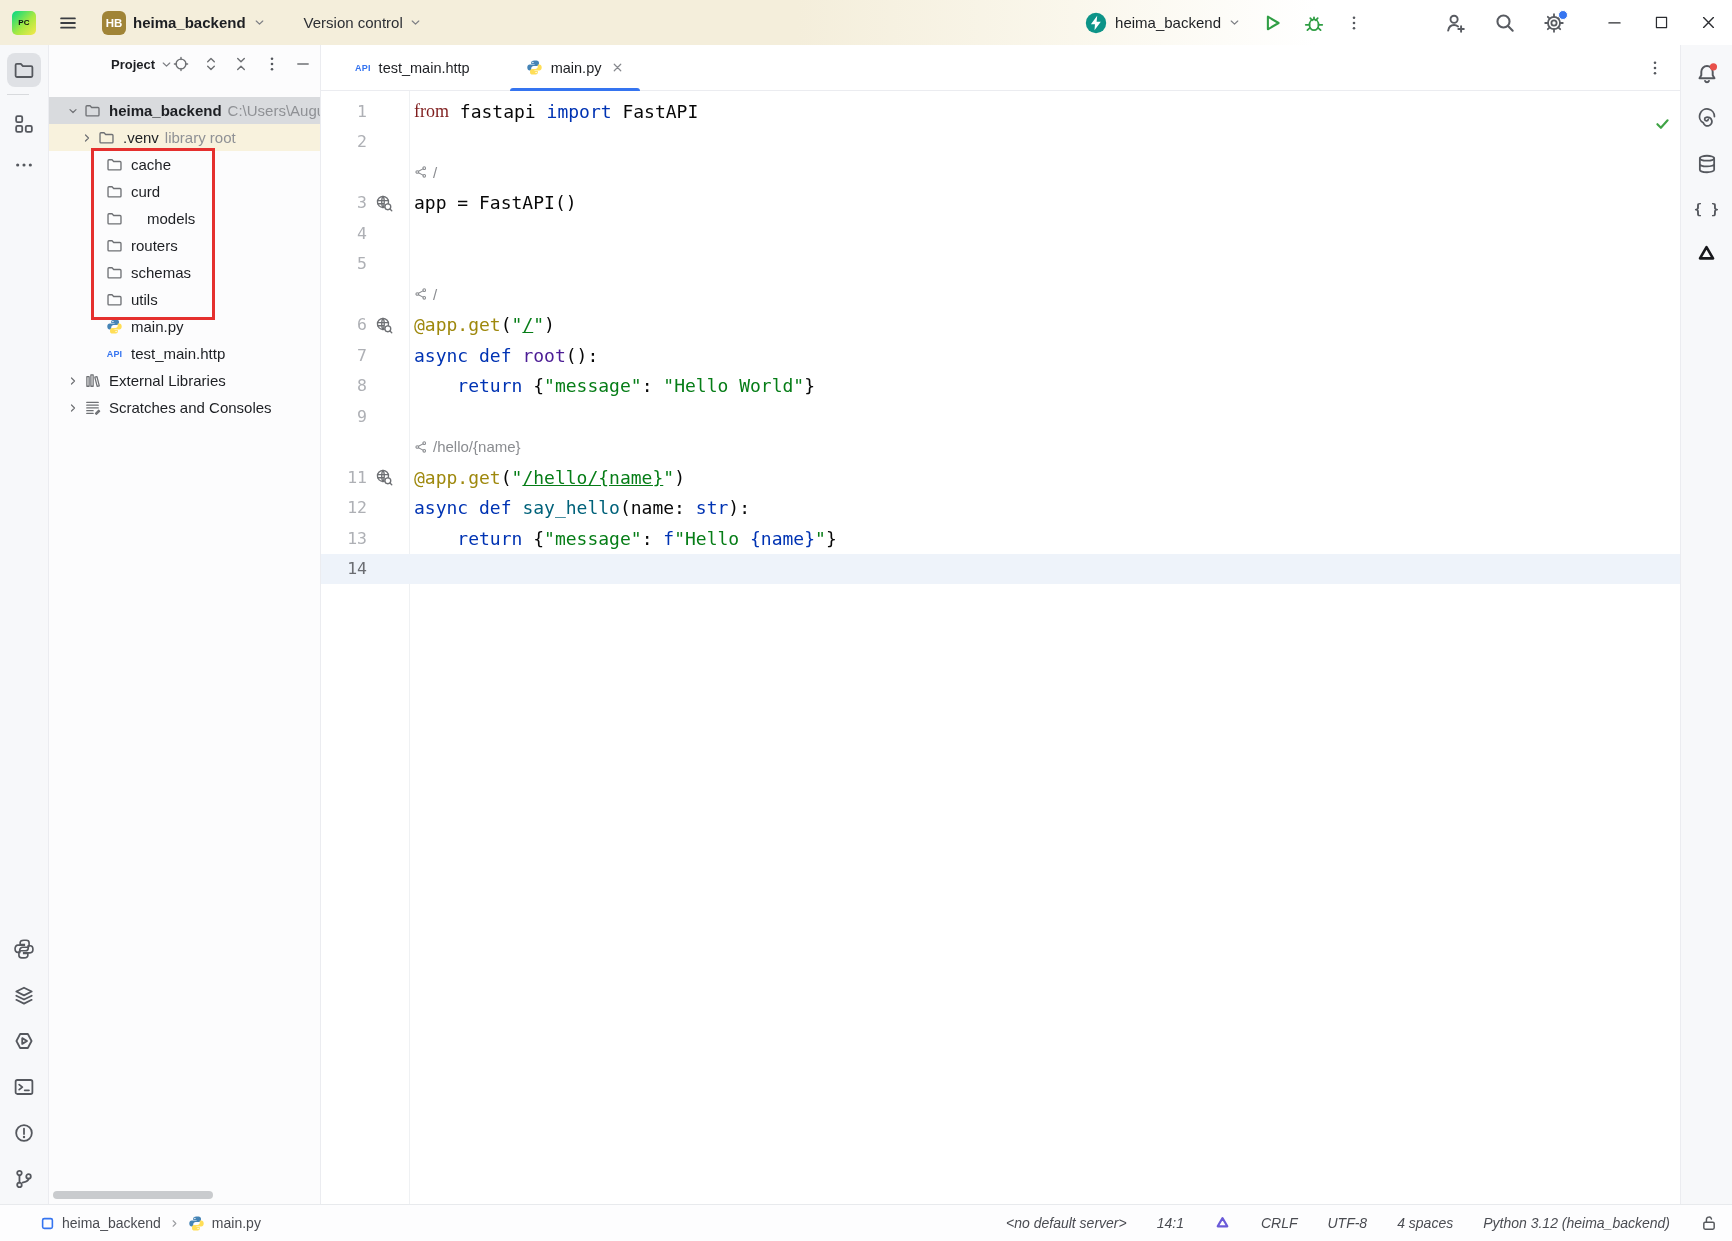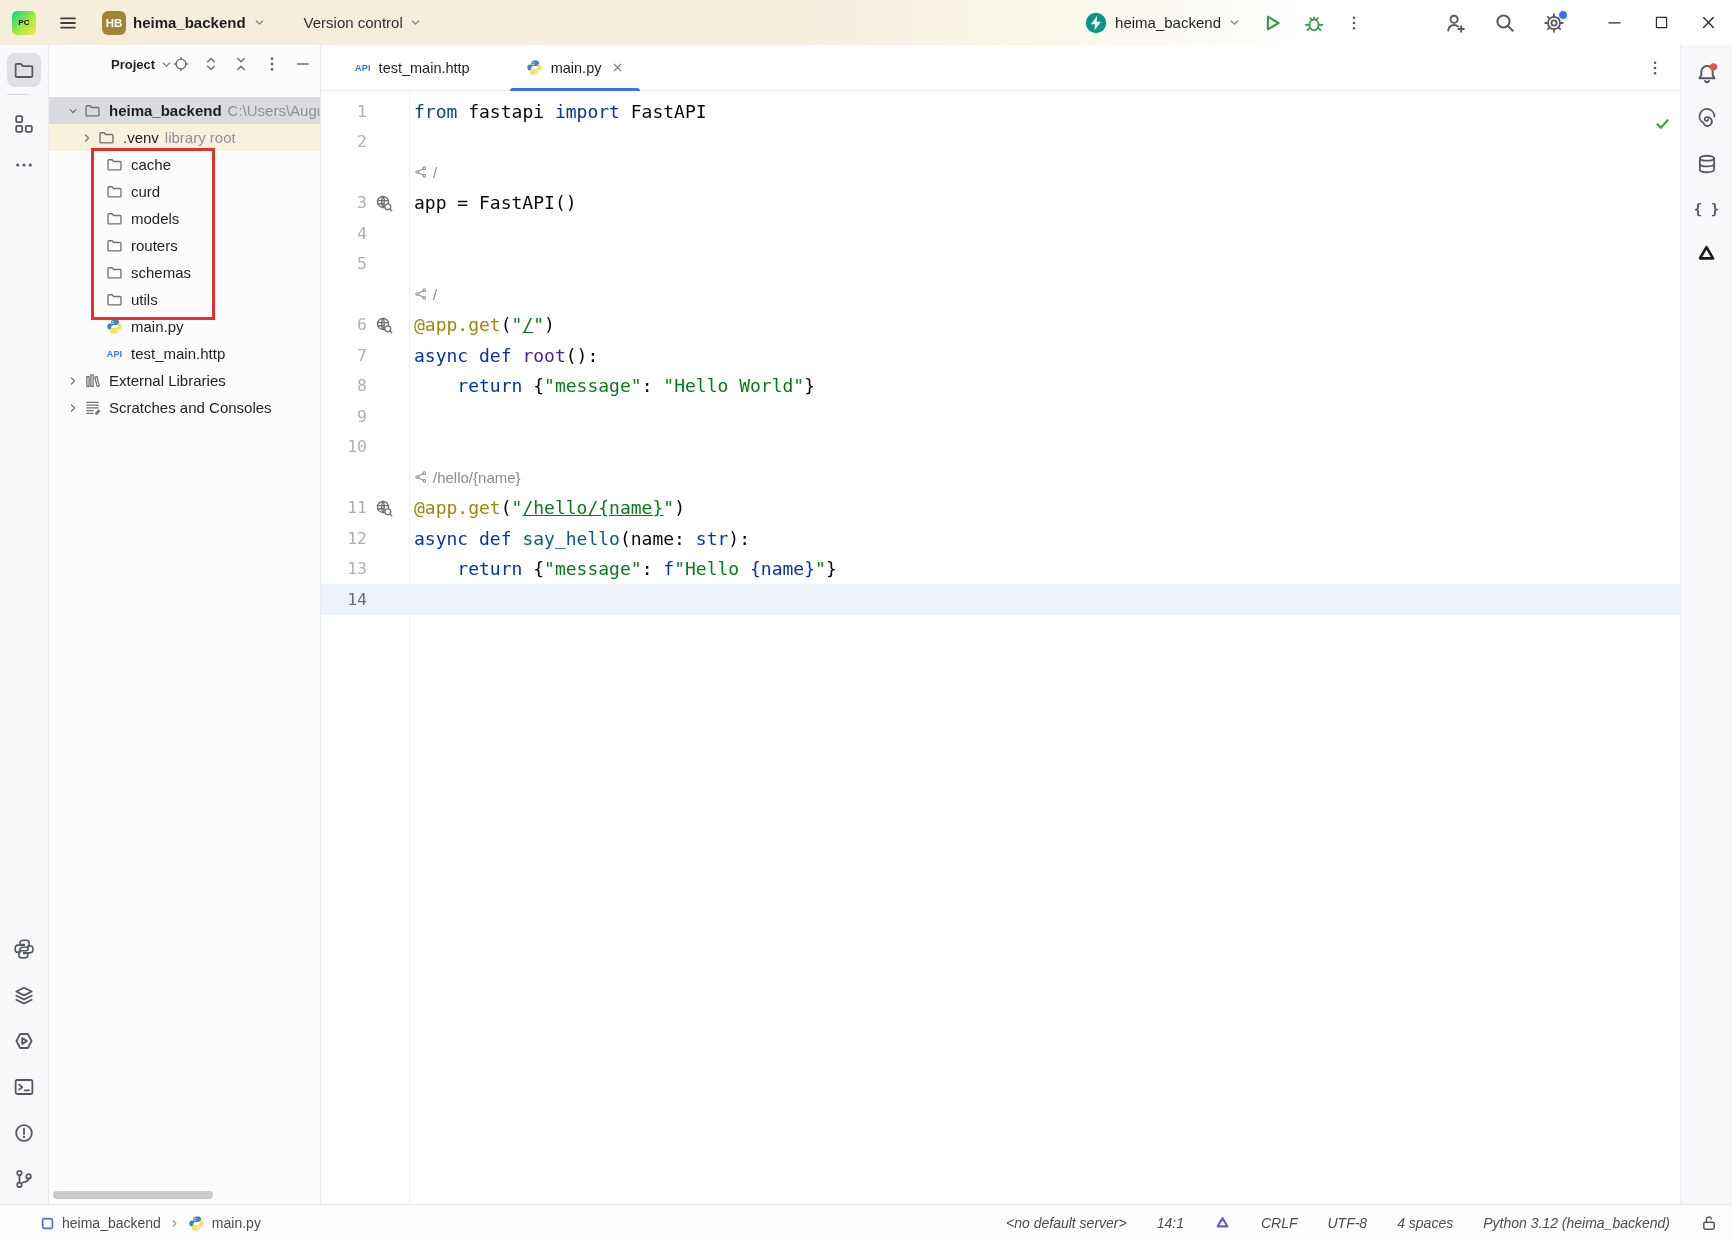--- a/index.html
+++ b/index.html
@@ -351,21 +351,21 @@
             <span class="tlabel">cache</span>
           </div>
           <div class="trow" style="padding-left: 56px;">
             <span class="icon ticon">
               <svg width="17" height="17" viewBox="0 0 16 16" fill="none" stroke="#6e7074" stroke-width="1.25" stroke-linecap="round" stroke-linejoin="round">
                 <path d="M1.9 4.4c0-.5.4-.9.9-.9h2.9l1.5 1.7h6c.5 0 .9.4.9.9v6.1c0 .5-.4.9-.9.9H2.8c-.5 0-.9-.4-.9-.9z"></path>
               </svg>
             </span>
             <span class="tlabel">curd</span>
           </div>
-          <div class="trow" style="padding-left: 56px;">
+          <div class="trow" style="padding-left: 56px; gap: 16px;">
             <span class="icon ticon">
               <svg width="17" height="17" viewBox="0 0 16 16" fill="none" stroke="#6e7074" stroke-width="1.25" stroke-linecap="round" stroke-linejoin="round">
                 <path d="M1.9 4.4c0-.5.4-.9.9-.9h2.9l1.5 1.7h6c.5 0 .9.4.9.9v6.1c0 .5-.4.9-.9.9H2.8c-.5 0-.9-.4-.9-.9z"></path>
               </svg>
             </span>
             <span class="tlabel">models</span>
           </div>
           <div class="trow" style="padding-left: 56px;">
             <span class="icon ticon">
               <svg width="17" height="17" viewBox="0 0 16 16" fill="none" stroke="#6e7074" stroke-width="1.25" stroke-linecap="round" stroke-linejoin="round">
@@ -468,21 +468,21 @@
           </span>
       </div>
       <div class="editor" id="editor">
         <div class="gutter-line"></div>
         <div id="edRows">
             <div class="erow">
               <div class="gutter">
                 <span class="lnum">1</span>
                 <span class="gicon"></span>
               </div>
-              <div class="ecode"><span style="color: #0c4a6e;">from</span><span style="color: rgb(8, 8, 8);"> fastapi </span><span style="color: rgb(0, 51, 179);">import</span><span style="color: rgb(8, 8, 8);"> FastAPI</span></div>
+              <div class="ecode"><span style="color: #7f1d1d; font-family: Liberation Serif, serif;">from</span><span style="color: rgb(8, 8, 8);"> fastapi </span><span style="color: rgb(0, 51, 179);">import</span><span style="color: rgb(8, 8, 8);"> FastAPI</span></div>
             </div>
             <div class="erow">
               <div class="gutter">
                 <span class="lnum">2</span>
                 <span class="gicon"></span>
               </div>
               <div class="ecode"></div>
             </div>
             <div class="erow inlay">
               <div class="gutter">
@@ -564,27 +564,20 @@
               </div>
               <div class="ecode"><span style="color: rgb(8, 8, 8);">    </span><span style="color: rgb(0, 51, 179);">return</span><span style="color: rgb(8, 8, 8);"> {</span><span style="color: rgb(6, 125, 23);">"message"</span><span style="color: rgb(8, 8, 8);">: </span><span style="color: rgb(6, 125, 23);">"Hello World"</span><span style="color: rgb(8, 8, 8);">}</span></div>
             </div>
             <div class="erow">
               <div class="gutter">
                 <span class="lnum">9</span>
                 <span class="gicon"></span>
               </div>
               <div class="ecode"></div>
             </div>
-            <div class="erow">
-              <div class="gutter">
-                <span class="lnum">10</span>
-                <span class="gicon"></span>
-              </div>
-              <div class="ecode"></div>
-            </div>
             <div class="erow inlay">
               <div class="gutter">
                 <span class="lnum"></span>
                 <span class="gicon"></span>
               </div>
               <div class="ecode"><span class="icon shicon"><svg width="14" height="14" viewBox="0 0 16 16" fill="none" stroke="#8a8c90" stroke-width="1.2" stroke-linecap="round" stroke-linejoin="round">
                     <circle cx="3.7" cy="8" r="1.5"></circle>
                     <circle cx="11.7" cy="3.6" r="1.5"></circle>
                     <circle cx="11.7" cy="12.4" r="1.5"></circle>
                     <path d="M5.1 7.2l5.2-2.8M5.1 8.8l5.2 2.8"></path>

